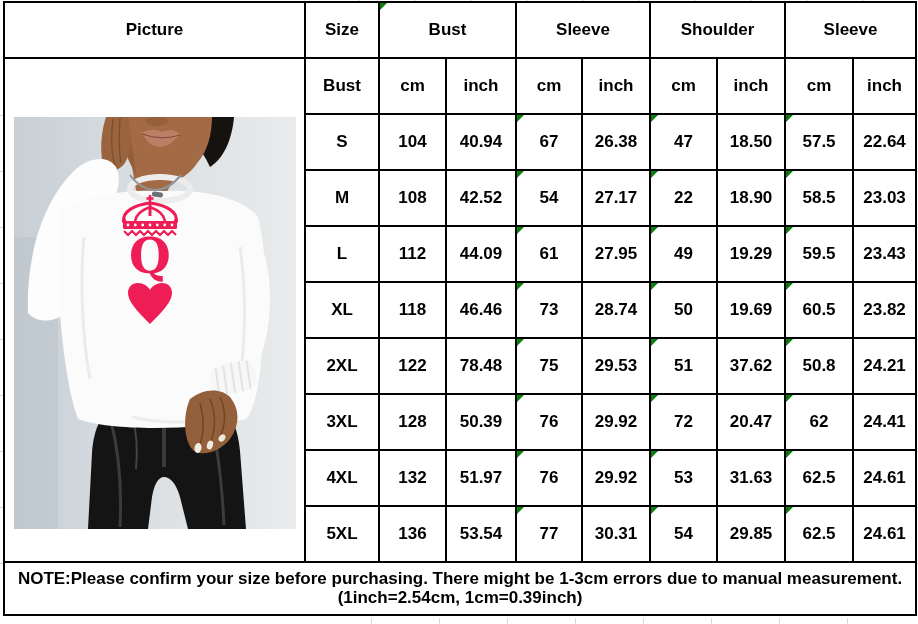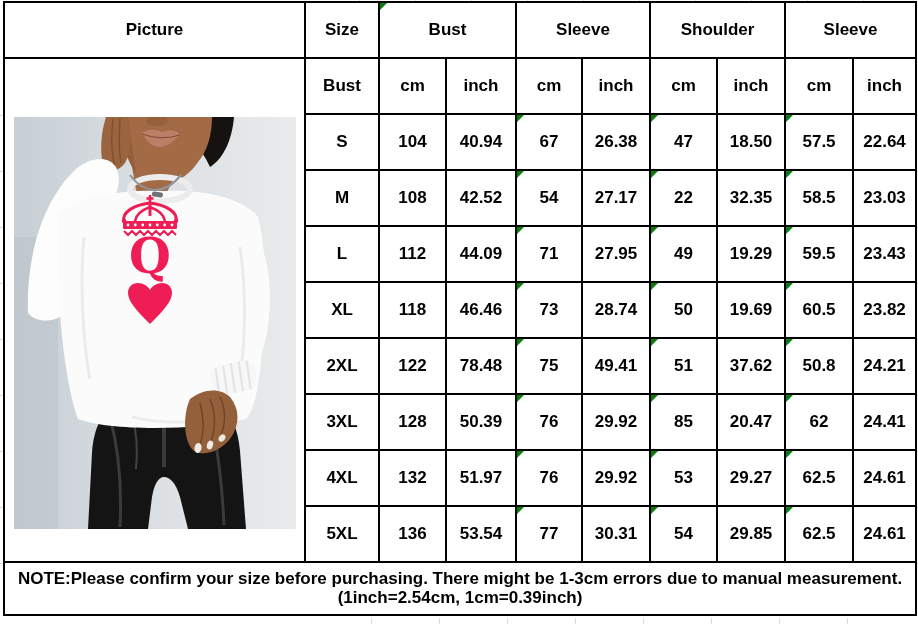--- a/index.html
+++ b/index.html
@@ -187,30 +187,30 @@
     <td>22.64</td>
   </tr>
 
   <tr class="r">
     <th>M</th>
     <td>108</td>
     <td>42.52</td>
     <td><span class="tri"></span><span>54</span></td>
     <td>27.17</td>
     <td><span class="tri"></span><span>22</span></td>
-    <td>32.35</td>
+    <td>18.90</td>
     <td><span class="tri"></span><span>58.5</span></td>
     <td>23.03</td>
   </tr>
 
   <tr class="r">
     <th>L</th>
     <td>112</td>
     <td>44.09</td>
-    <td><span class="tri"></span><span>71</span></td>
+    <td><span class="tri"></span><span>61</span></td>
     <td>27.95</td>
     <td><span class="tri"></span><span>49</span></td>
     <td>19.29</td>
     <td><span class="tri"></span><span>59.5</span></td>
     <td>23.43</td>
   </tr>
 
   <tr class="r">
     <th>XL</th>
     <td>118</td>
@@ -221,47 +221,47 @@
     <td>19.69</td>
     <td><span class="tri"></span><span>60.5</span></td>
     <td>23.82</td>
   </tr>
 
   <tr class="r">
     <th>2XL</th>
     <td>122</td>
     <td>78.48</td>
     <td><span class="tri"></span><span>75</span></td>
-    <td>49.41</td>
+    <td>29.53</td>
     <td><span class="tri"></span><span>51</span></td>
     <td>37.62</td>
     <td><span class="tri"></span><span>50.8</span></td>
     <td>24.21</td>
   </tr>
 
   <tr class="r">
     <th>3XL</th>
     <td>128</td>
     <td>50.39</td>
     <td><span class="tri"></span><span>76</span></td>
     <td>29.92</td>
-    <td><span class="tri"></span><span>85</span></td>
+    <td><span class="tri"></span><span>72</span></td>
     <td>20.47</td>
     <td><span class="tri"></span><span>62</span></td>
     <td>24.41</td>
   </tr>
 
   <tr class="r">
     <th>4XL</th>
     <td>132</td>
     <td>51.97</td>
     <td><span class="tri"></span><span>76</span></td>
     <td>29.92</td>
     <td><span class="tri"></span><span>53</span></td>
-    <td>29.27</td>
+    <td>31.63</td>
     <td><span class="tri"></span><span>62.5</span></td>
     <td>24.61</td>
   </tr>
 
   <tr class="r">
     <th>5XL</th>
     <td>136</td>
     <td>53.54</td>
     <td><span class="tri"></span><span>77</span></td>
     <td>30.31</td>

